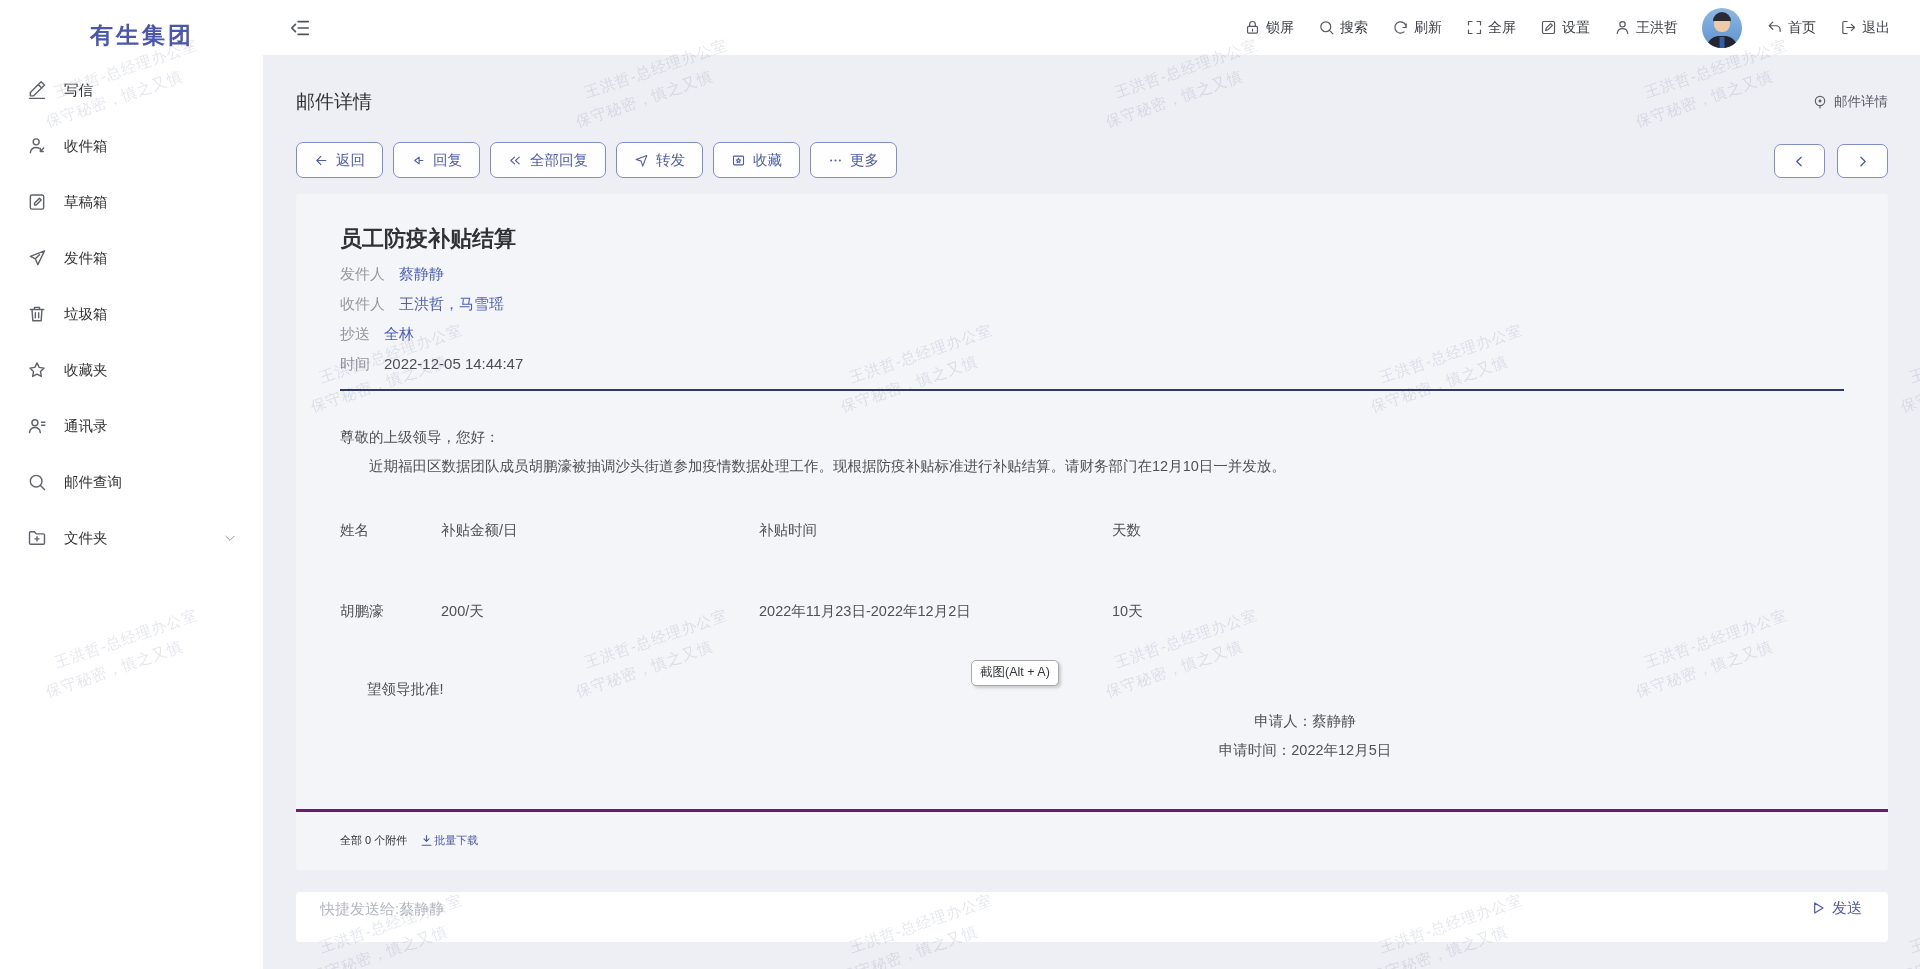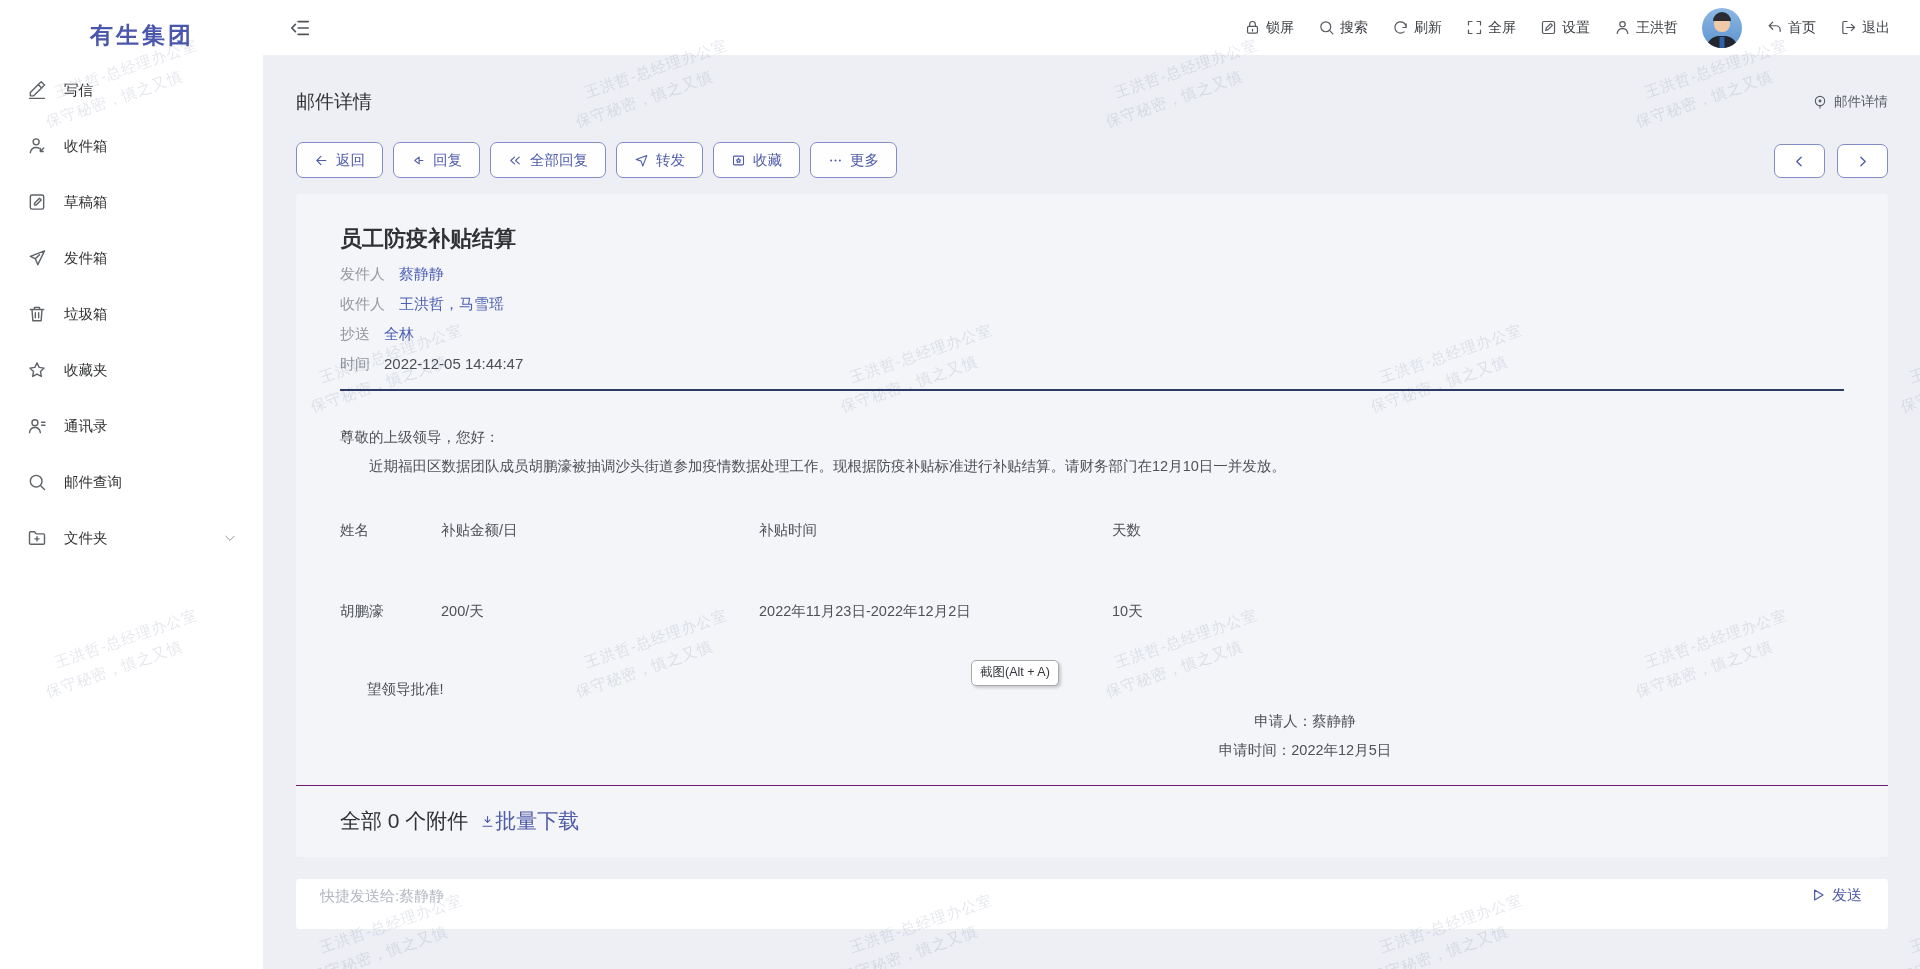--- a/index.html
+++ b/index.html
@@ -58,21 +58,21 @@
 
   .mail-body { padding:36px 44px 0 44px; color:#4e5156; font-size:14.5px; }
   .greeting { line-height:20px; }
   .paragraph { margin-top:9px; text-indent:2em; line-height:20px; }
   .detail-table { margin-top:37px; width:1075px; border-collapse:collapse; table-layout:fixed; }
   .detail-table th { text-align:left; font-weight:400; color:#4e5156; font-size:14.5px; padding:8px 0 0 0; }
   .detail-table td { color:#4e5156; font-size:14.5px; padding:62px 0 0 0; }
   .closing { margin-top:58px; padding-left:27px; line-height:20px; }
   .sign-block { width:520px; margin-left:705px; margin-top:8px; text-align:center; line-height:29px; color:#4e5156; }
 
-  .attach-row { margin-top:20px; border-top:1px solid #701a75; padding:21px 44px 22px 44px; display:flex; align-items:center; font-size:21px; color:#303133; }
+  .attach-row { margin-top:44px; border-top:3px solid #701a75; padding:21px 44px 22px 44px; display:flex; align-items:center; font-size:11px; color:#303133; }
   .attach-dl { display:flex; align-items:center; gap:0; margin-left:12px; color:#4d5aa7; cursor:pointer; }
   .attach-dl .ico { width:15px; height:15px; }
 
   
   .quick-send { margin-top:22px; height:50px; background:#fff; border-radius:4px; display:flex; align-items:center; padding:0 26px 18px 24px; }
   .qs-input { flex:1; border:none; outline:none; font-size:15px; color:#303133; background:transparent; font-family:inherit; }
   .qs-input::placeholder { color:#b3b7c2; }
   .qs-send { display:flex; align-items:center; gap:6px; color:#4d5aa7; font-size:15px; cursor:pointer; }
   .qs-send .ico { width:16px; height:16px; }
 

